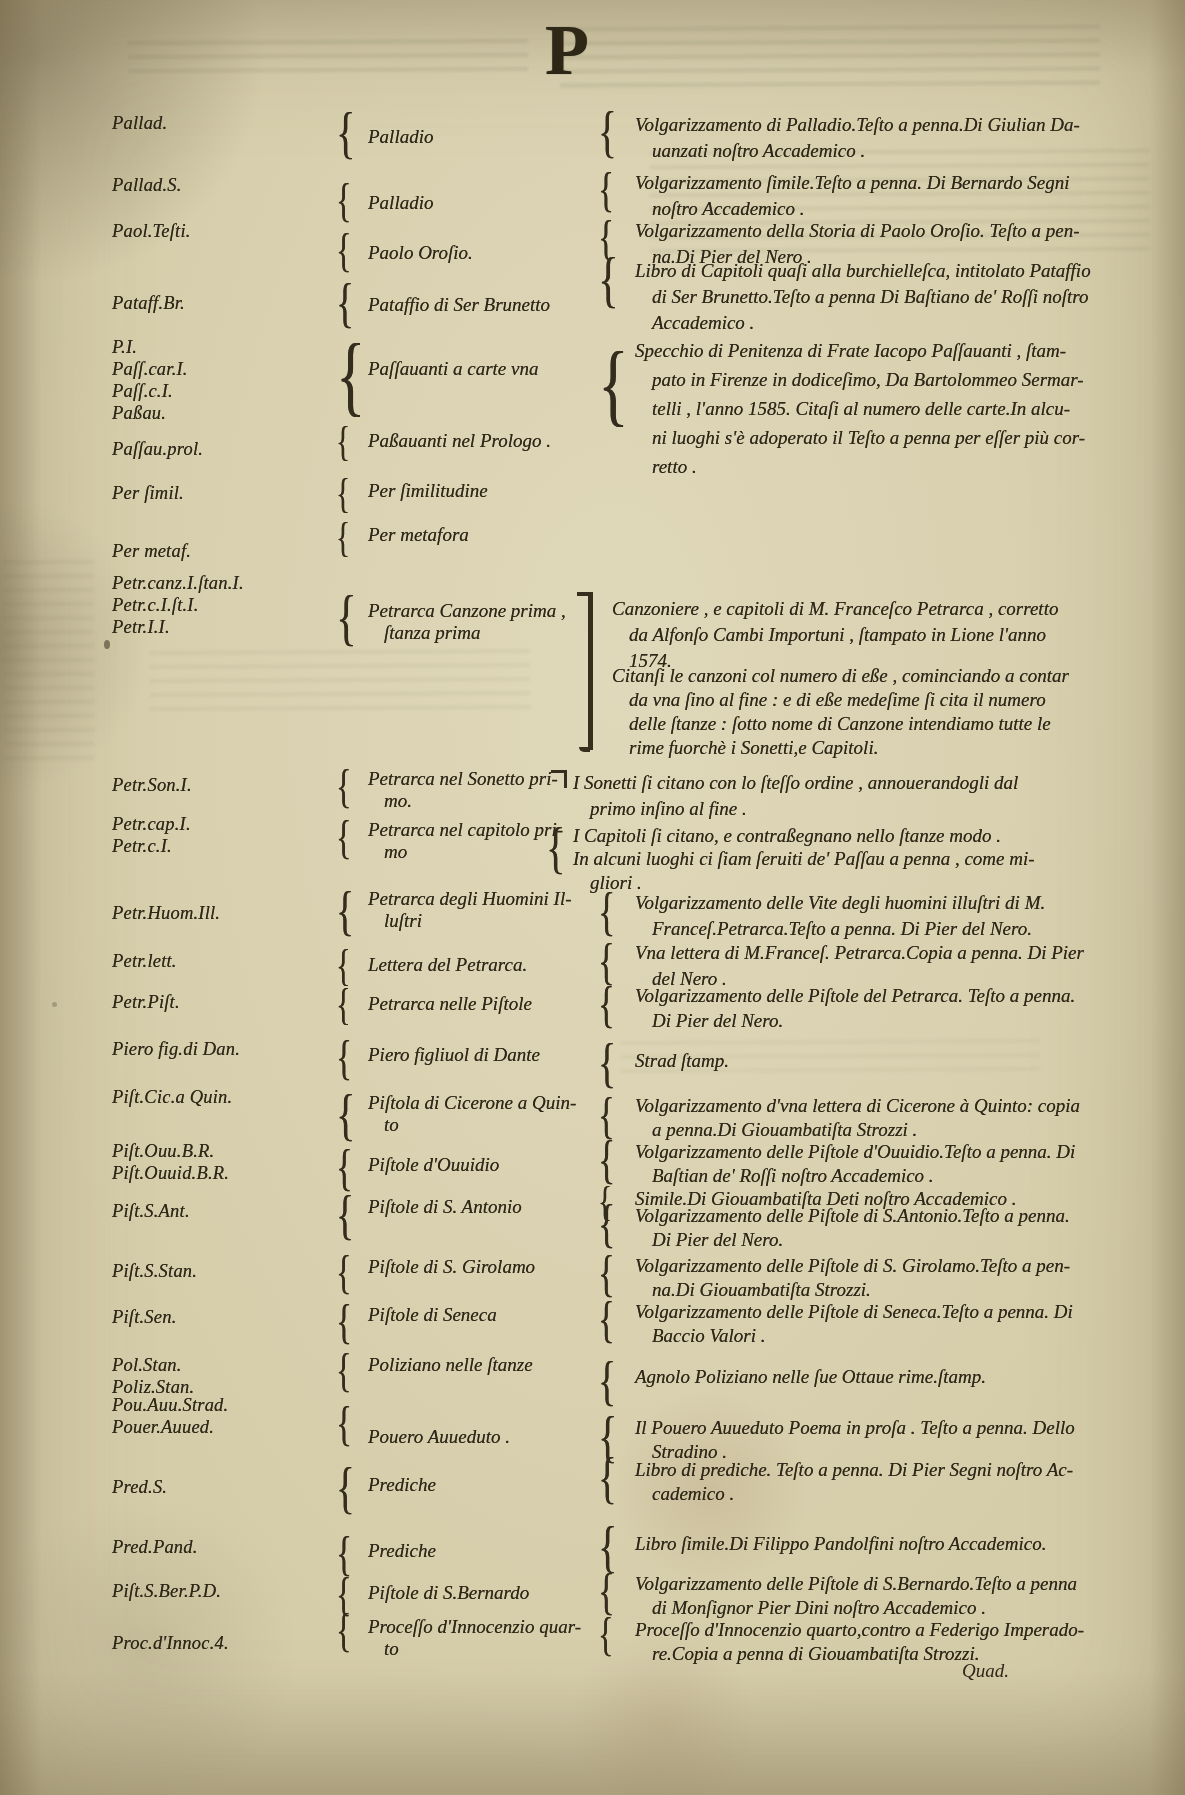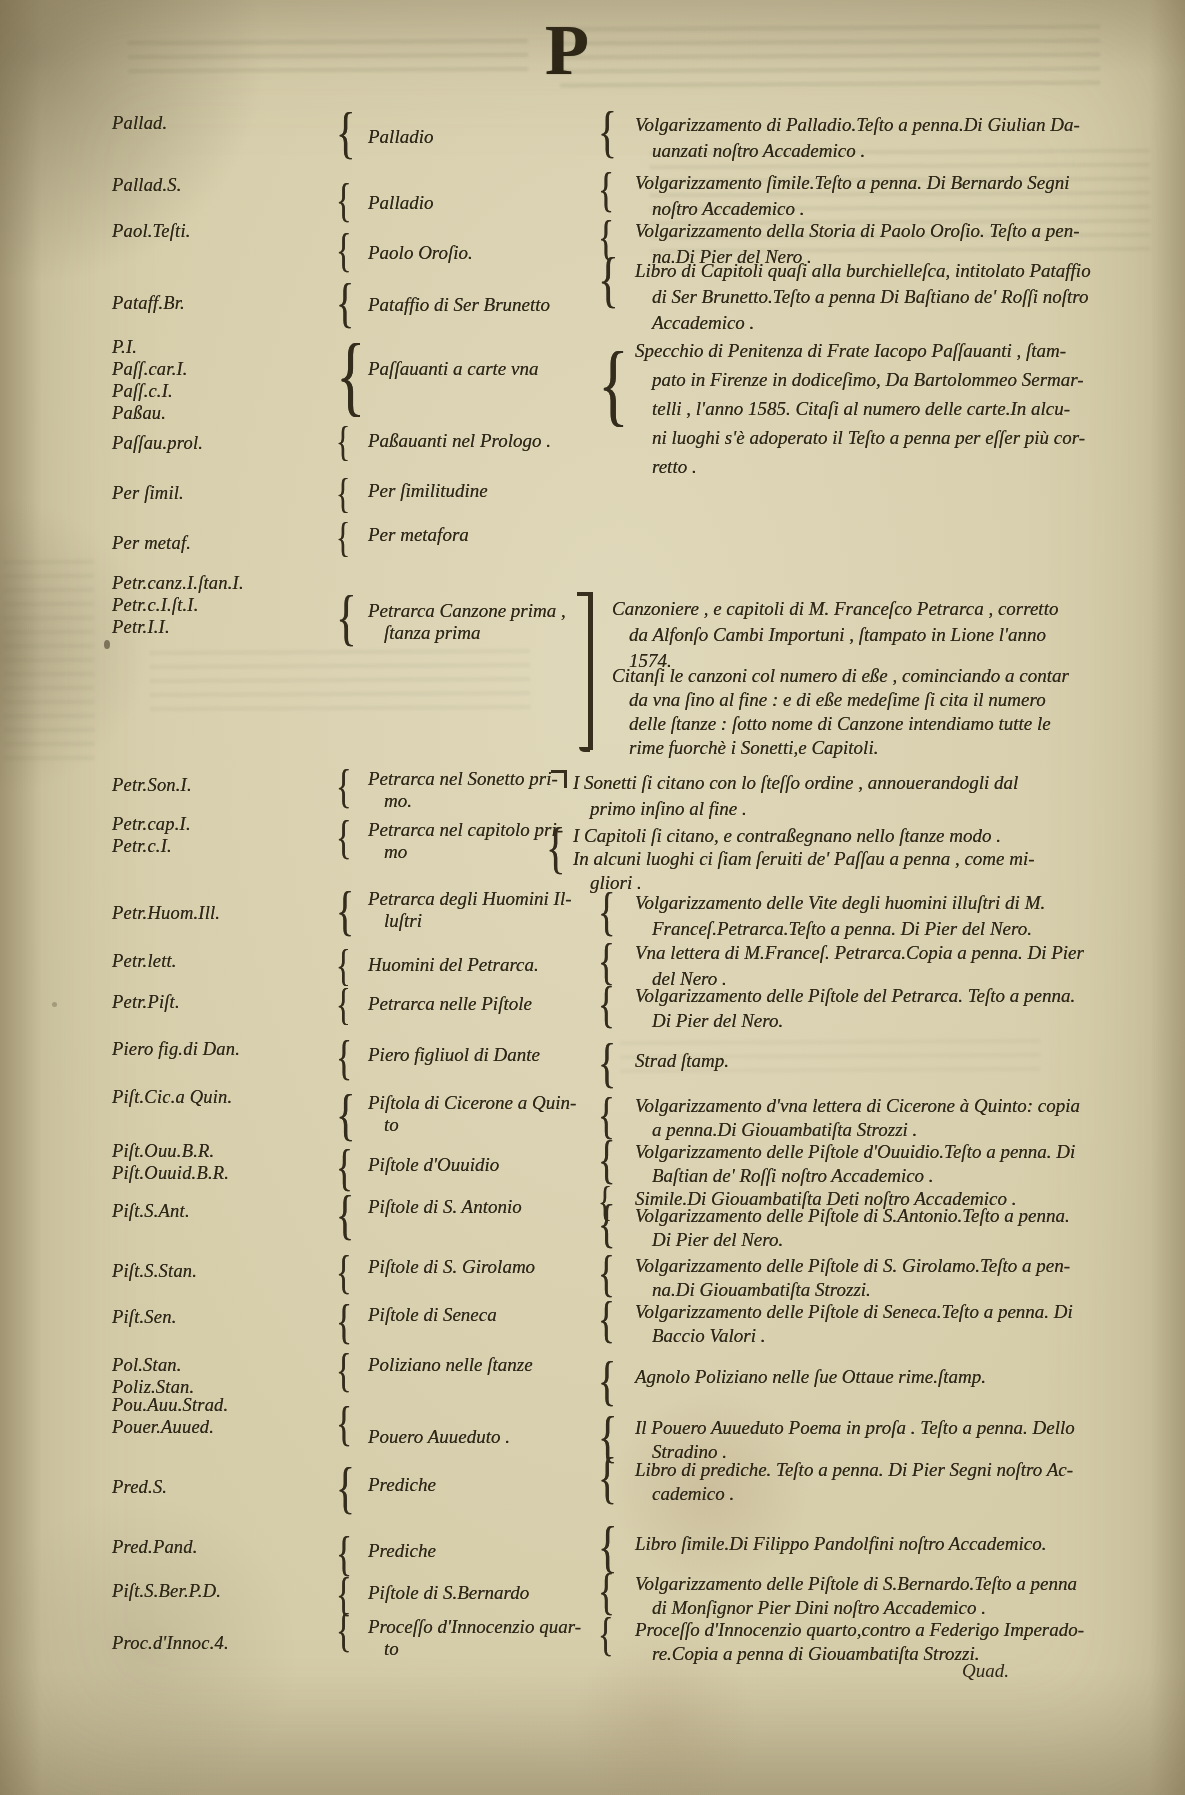--- a/index.html
+++ b/index.html
@@ -120,33 +120,33 @@
     <div class="name" style="top:22px">Paſſauanti a carte vna</div>
     <span class="brace" style="left:598px;top:2px;font-size:92px">{</span>
     <div class="desc" style="top:0;line-height:29px">Specchio di Penitenza di Frate Iacopo Paſſauanti , ſtam-
 pato in Firenze in dodiceſimo, Da Bartolommeo Sermar-
 telli , l'anno 1585. Citaſi al numero delle carte.In alcu-
 ni luoghi s'è adoperato il Teſto a penna per eſſer più cor-
 retto .</div>
   </div>
 
   <div class="row" style="top:428px">
-    <div class="abbr" style="top:4px">Paſſau.prol.</div>
+    <div class="abbr" style="top:10px">Paſſau.prol.</div>
     <span class="brace" style="left:336px;top:-8px;font-size:42px">{</span>
     <div class="name" style="top:2px;width:260px">Paßauanti nel Prologo .</div>
   </div>
 
   <div class="row" style="top:476px">
     <div class="abbr" style="top:6px">Per ſimil.</div>
     <span class="brace" style="left:336px;top:-4px;font-size:42px">{</span>
     <div class="name" style="top:4px">Per ſimilitudine</div>
   </div>
 
   <div class="row" style="top:520px">
-    <div class="abbr" style="top:12px">Per metaf.</div>
+    <div class="abbr" style="top:20px">Per metaf.</div>
     <span class="brace" style="left:336px;top:-4px;font-size:42px">{</span>
     <div class="name" style="top:4px">Per metafora</div>
   </div>
 
   <div class="row" style="top:572px">
     <div class="abbr" style="top:0">Petr.canz.I.ſtan.I.
 Petr.c.I.ſt.I.
 Petr.I.I.</div>
     <span class="brace" style="left:336px;top:14px;font-size:62px">{</span>
     <div class="name" style="top:28px">Petrarca Canzone prima ,
@@ -189,21 +189,21 @@
     <div class="name" style="top:0">Petrarca degli Huomini Il-
 luſtri</div>
     <span class="brace" style="left:598px;top:-2px;font-size:52px">{</span>
     <div class="desc" style="top:2px">Volgarizzamento delle Vite degli huomini  illuſtri  di  M.
 Franceſ.Petrarca.Teſto a penna. Di Pier del Nero.</div>
   </div>
 
   <div class="row" style="top:940px">
     <div class="abbr" style="top:10px">Petr.lett.</div>
     <span class="brace" style="left:336px;top:4px;font-size:44px">{</span>
-    <div class="name" style="top:14px;width:240px">Huomini del Petrarca.</div>
+    <div class="name" style="top:14px;width:240px">Lettera del Petrarca.</div>
     <span class="brace" style="left:598px;top:-4px;font-size:50px">{</span>
     <div class="desc" style="top:0">Vna lettera di M.Franceſ. Petrarca.Copia a penna. Di Pier
 del Nero .</div>
   </div>
 
   <div class="row" style="top:983px">
     <div class="abbr" style="top:8px">Petr.Piſt.</div>
     <span class="brace" style="left:336px;top:0px;font-size:44px">{</span>
     <div class="name" style="top:10px;width:240px">Petrarca nelle Piſtole</div>
     <span class="brace" style="left:598px;top:-4px;font-size:50px">{</span>

